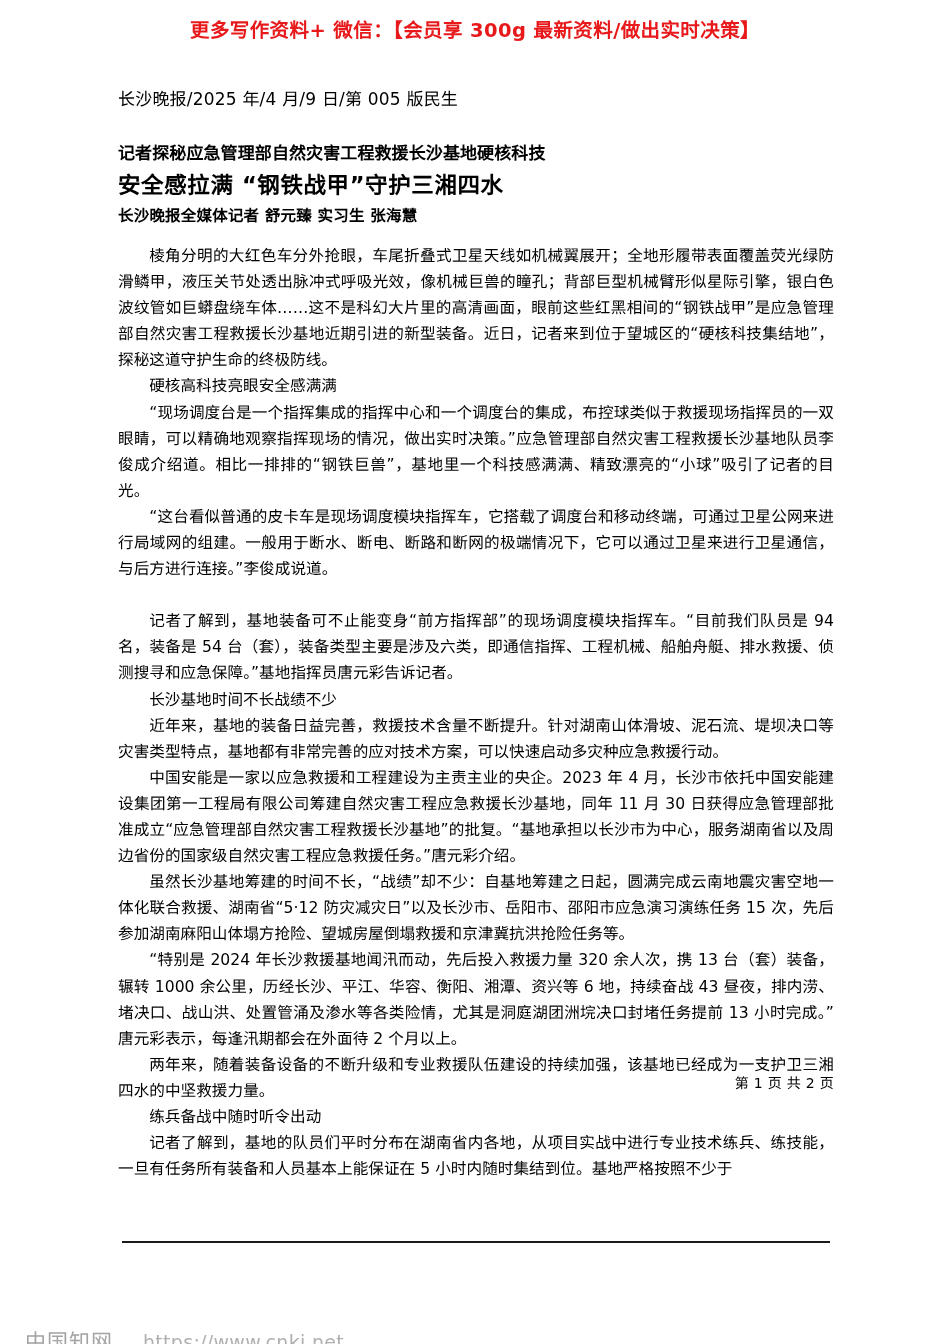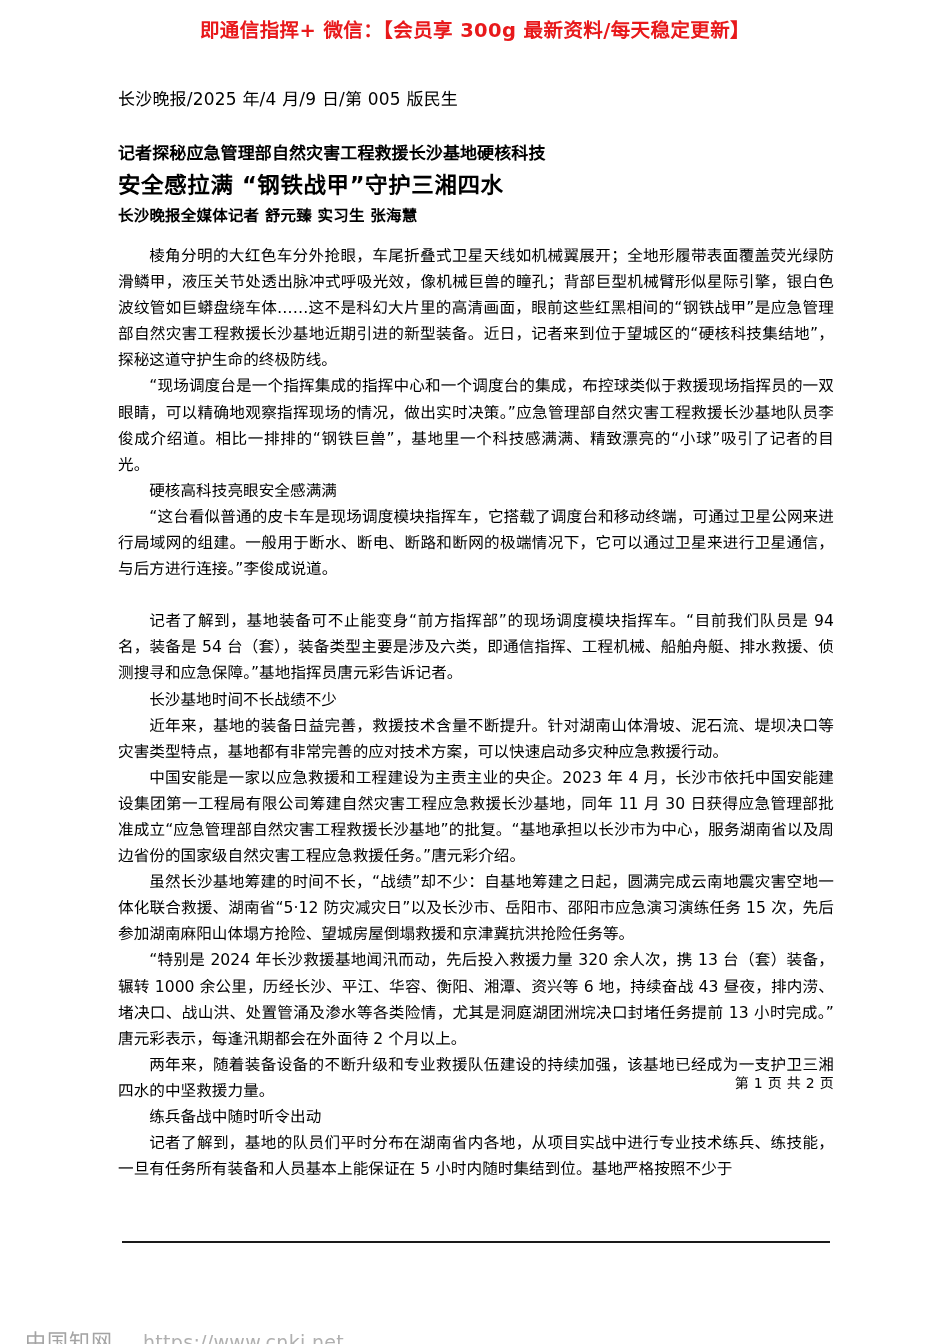--- a/index.html
+++ b/index.html
@@ -152,40 +152,40 @@
     color: #b0b0b0;
     font-family: "DejaVu Sans", "Liberation Sans", sans-serif;
   }
 </style>
 </head>
 <body>
 
 <div class="page">
 
   <div class="promo-banner">
-    <span class="promo-text">即通信指挥+ 微信：【会员享 300g 最新资料/每天稳定更新】</span>
+    <span class="promo-text">更多写作资料+ 微信：【会员享 300g 最新资料/做出实时决策】</span>
   </div>
 
   <div class="doc">
 
     <div class="source-line">长沙晚报/2025 年/4 月/9 日/第 005 版民生</div>
 
     <div class="title-block">
       <div class="title-kicker">记者探秘应急管理部自然灾害工程救援长沙基地硬核科技</div>
       <div class="title-main">安全感拉满 “钢铁战甲”守护三湘四水</div>
       <div class="title-byline">长沙晚报全媒体记者 舒元臻 实习生 张海慧</div>
     </div>
 
     <div class="article">
 
       <p class="para">棱角分明的大红色车分外抢眼，车尾折叠式卫星天线如机械翼展开；全地形履带表面覆盖荧光绿防滑鳞甲，液压关节处透出脉冲式呼吸光效，像机械巨兽的瞳孔；背部巨型机械臂形似星际引擎，银白色波纹管如巨蟒盘绕车体……这不是科幻大片里的高清画面，眼前这些红黑相间的“钢铁战甲”是应急管理部自然灾害工程救援长沙基地近期引进的新型装备。近日，记者来到位于望城区的“硬核科技集结地”，探秘这道守护生命的终极防线。</p>
 
+      <p class="para subhead">硬核高科技亮眼安全感满满</p>
+
       <p class="para">“现场调度台是一个指挥集成的指挥中心和一个调度台的集成，布控球类似于救援现场指挥员的一双眼睛，可以精确地观察指挥现场的情况，做出实时决策。”应急管理部自然灾害工程救援长沙基地队员李俊成介绍道。相比一排排的“钢铁巨兽”，基地里一个科技感满满、精致漂亮的“小球”吸引了记者的目光。</p>
-
-      <p class="para subhead">硬核高科技亮眼安全感满满</p>
 
       <p class="para">“这台看似普通的皮卡车是现场调度模块指挥车，它搭载了调度台和移动终端，可通过卫星公网来进行局域网的组建。一般用于断水、断电、断路和断网的极端情况下，它可以通过卫星来进行卫星通信，与后方进行连接。”李俊成说道。</p>
 
       <p class="para spaced-before">记者了解到，基地装备可不止能变身“前方指挥部”的现场调度模块指挥车。“目前我们队员是 94 名，装备是 54 台（套），装备类型主要是涉及六类，即通信指挥、工程机械、船舶舟艇、排水救援、侦测搜寻和应急保障。”基地指挥员唐元彩告诉记者。</p>
 
       <p class="para subhead">长沙基地时间不长战绩不少</p>
 
       <p class="para">近年来，基地的装备日益完善，救援技术含量不断提升。针对湖南山体滑坡、泥石流、堤坝决口等灾害类型特点，基地都有非常完善的应对技术方案，可以快速启动多灾种应急救援行动。</p>
 
       <p class="para">中国安能是一家以应急救援和工程建设为主责主业的央企。2023 年 4 月，长沙市依托中国安能建设集团第一工程局有限公司筹建自然灾害工程应急救援长沙基地，同年 11 月 30 日获得应急管理部批准成立“应急管理部自然灾害工程救援长沙基地”的批复。“基地承担以长沙市为中心，服务湖南省以及周边省份的国家级自然灾害工程应急救援任务。”唐元彩介绍。</p>

